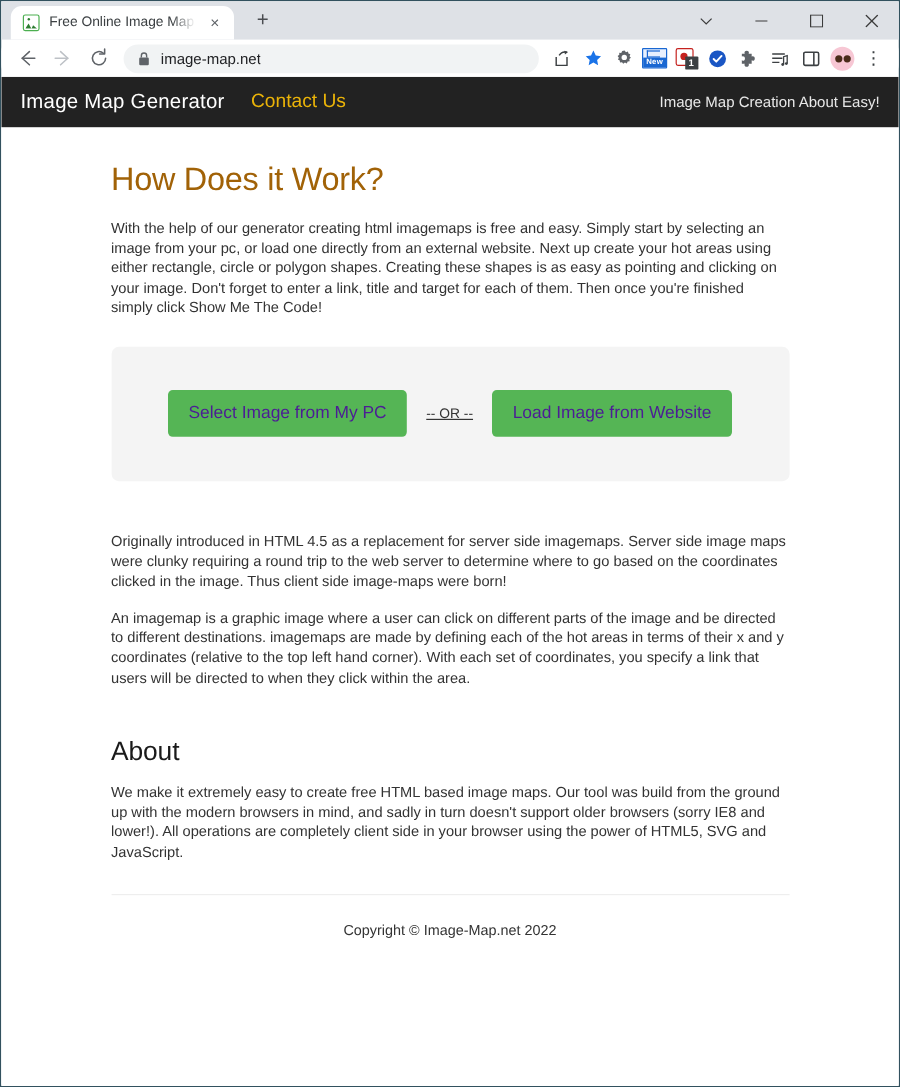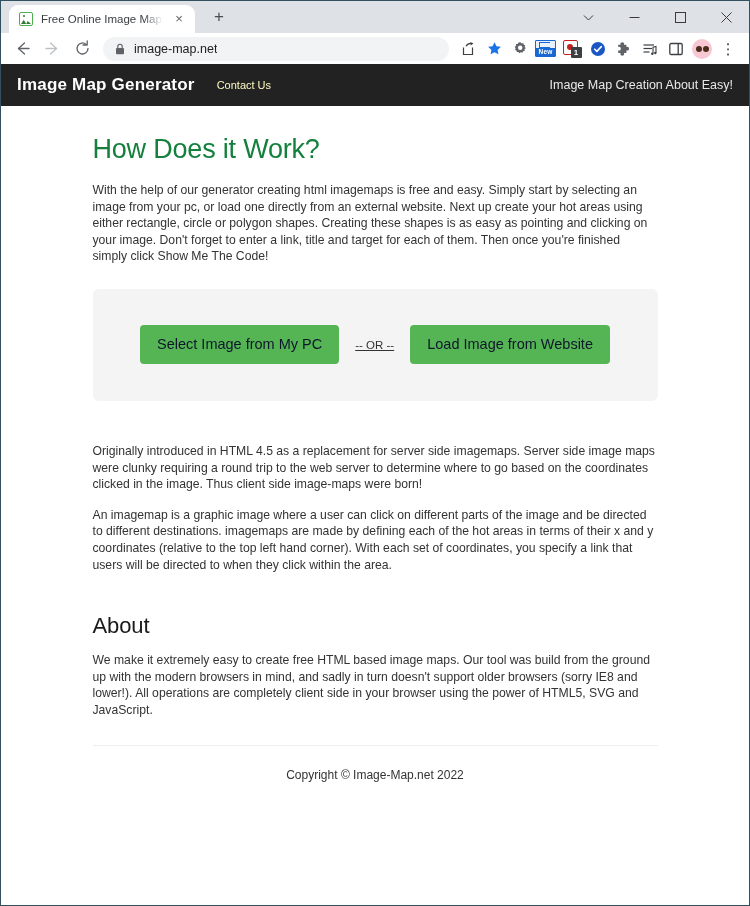--- a/index.html
+++ b/index.html
@@ -271,45 +271,45 @@
   #site-header {
     height: 42px;
     background: #222222;
     display: flex;
     align-items: center;
     padding: 0 16px;
   }
   #brand {
     color: #ffffff;
     font-size: 17px;
-    font-weight: 700;
+    font-weight: 400;
     letter-spacing: 0.2px;
     margin-right: 22px;
   }
   #nav-contact {
-    color: #fef9c3;
-    font-size: 11px;
+    color: #eab308;
+    font-size: 16px;
   }
   #tagline {
     margin-left: auto;
     color: #e8e8e8;
     font-size: 12.5px;
   }
 
   
   #content {
     width: 565px;
     margin: 0 auto;
     padding-top: 28px;
   }
 
   h1.page-h {
     font-size: 27px;
     font-weight: 400;
-    color: #15803d;
+    color: #a16207;
     letter-spacing: -0.2px;
     margin-bottom: 17px;
   }
   h1.page-h.second { margin-top: 0; }
 
   h2.page-h2 {
     font-size: 22px;
     font-weight: 400;
     color: #1a1a1a;
     letter-spacing: -0.1px;
@@ -330,21 +330,21 @@
     border-radius: 6px;
     height: 112px;
     margin-top: 24px;
     display: flex;
     align-items: center;
     justify-content: center;
     gap: 0;
   }
   .btn-green {
     background: #55b555;
-    color: #0f172a;
+    color: #4c1d95;
     font-size: 14.5px;
     border: none;
     border-radius: 4px;
     padding: 11px 17px;
     font-family: "Liberation Sans", sans-serif;
     line-height: 17px;
     white-space: nowrap;
   }
   #or-label {
     font-size: 11.5px;

